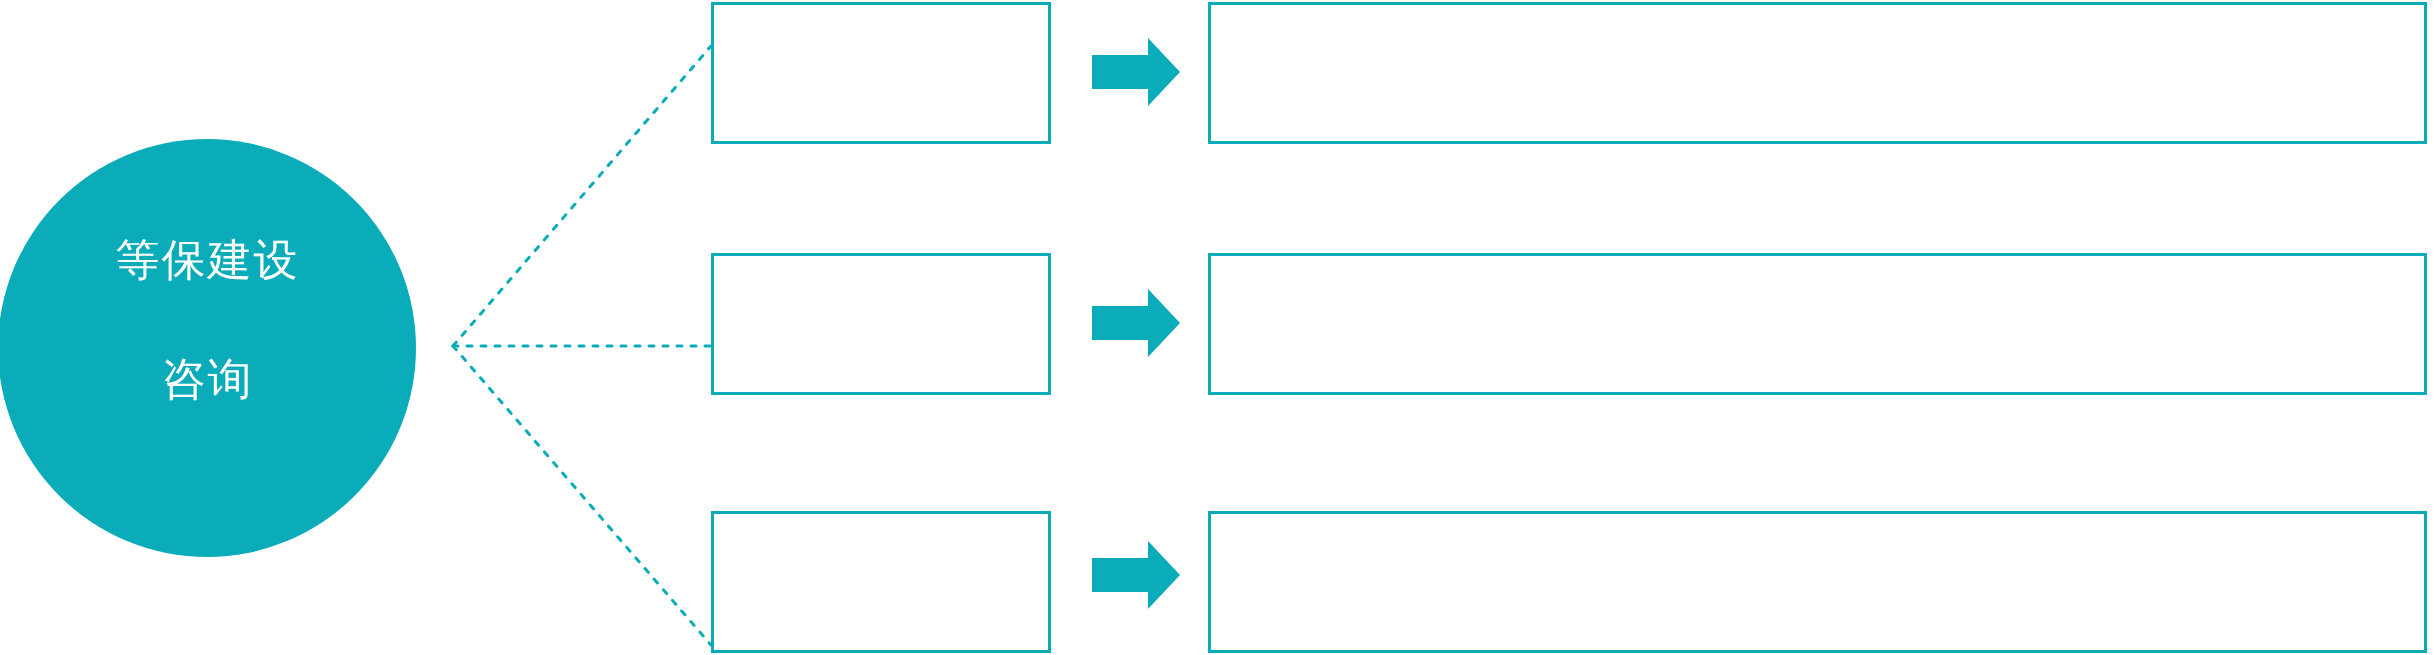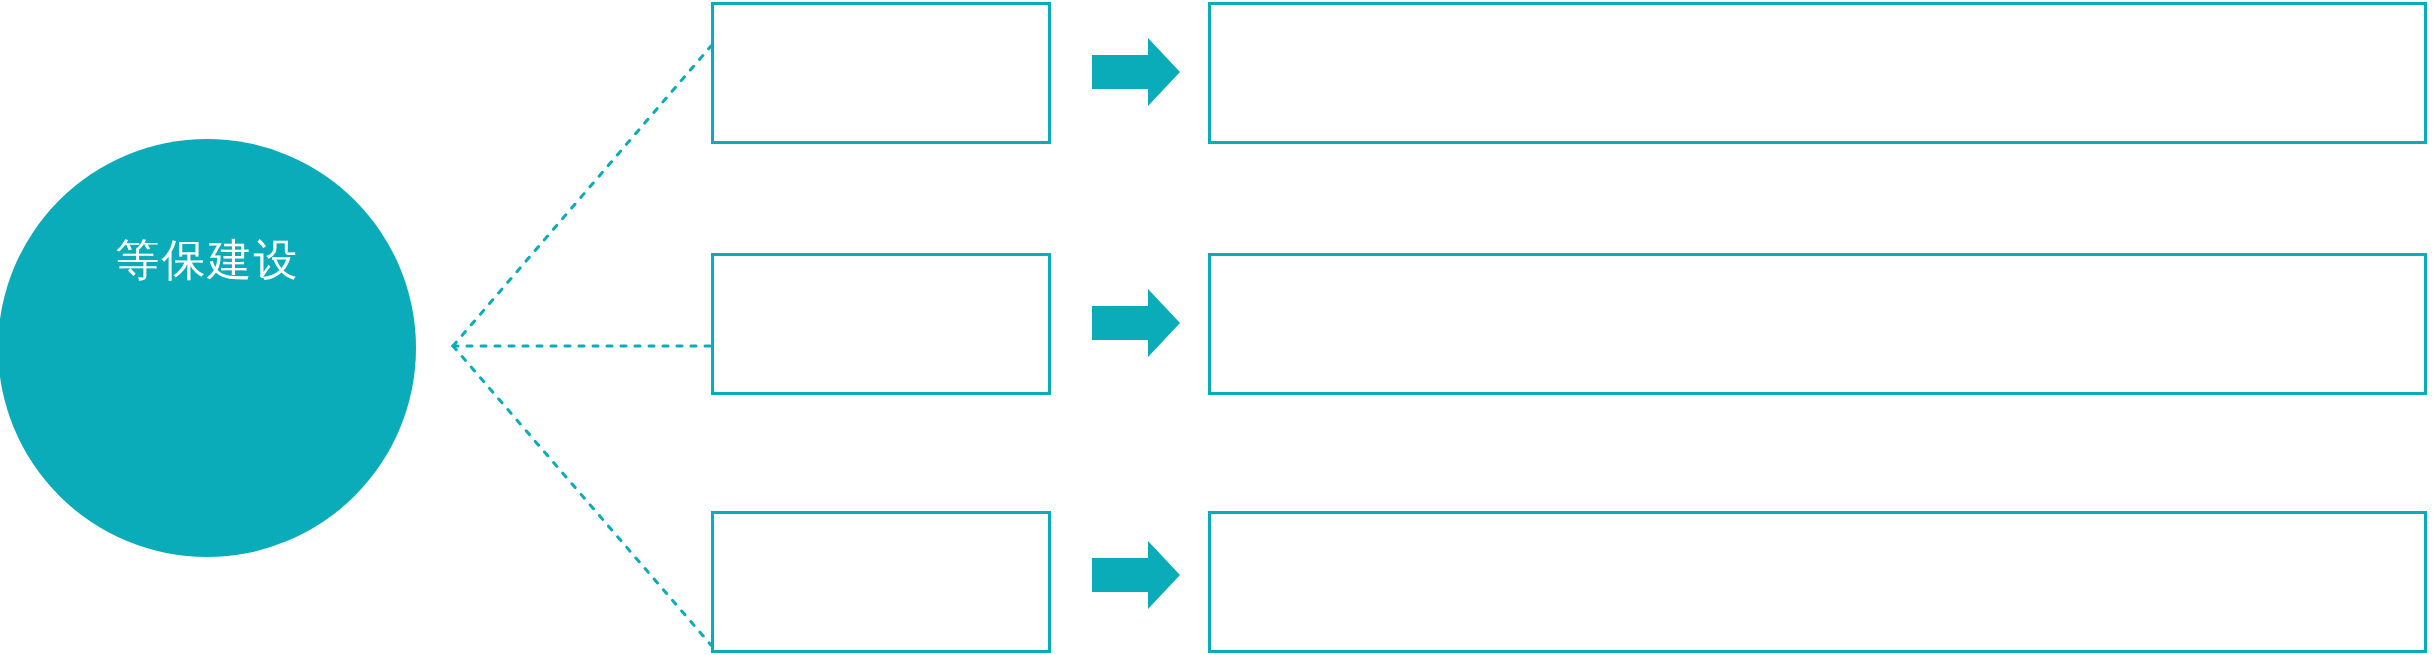--- a/index.html
+++ b/index.html
@@ -89,20 +89,21 @@
 
     <rect x="712.5" y="512.5" width="337" height="139" fill="#ffffff" stroke="#0AACBA" stroke-width="3"></rect>
     <g>
       <path d="M1092,364 L1148,364 L1148,347 L1180,381 L1148,415 L1148,398 L1092,398 Z" transform="translate(0,194)" fill="#0AACBA"></path>
     </g>
     <rect x="1209.5" y="512.5" width="1216" height="139" fill="#ffffff" stroke="#0AACBA" stroke-width="3"></rect>
   </svg>
 
   <div class="hub-label" style="color: rgb(255, 255, 255);">
     <span class="hub-line">等保建设</span>
+    <span class="hub-line">咨询</span>
   </div>
 
   <div class="box-text" style="left:714px; top:5px; width:336px; height:138px;"></div>
   <div class="box-text left-align" style="left:1211px; top:5px; width:1215px; height:138px;"></div>
 
   <div class="box-text" style="left:714px; top:256px; width:336px; height:138px;"></div>
   <div class="box-text left-align" style="left:1211px; top:256px; width:1215px; height:138px;"></div>
 
   <div class="box-text" style="left:714px; top:514px; width:336px; height:138px;"></div>
   <div class="box-text left-align" style="left:1211px; top:514px; width:1215px; height:138px;"></div>

